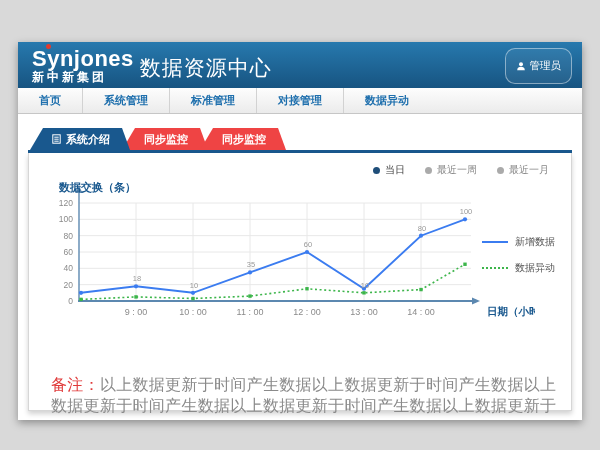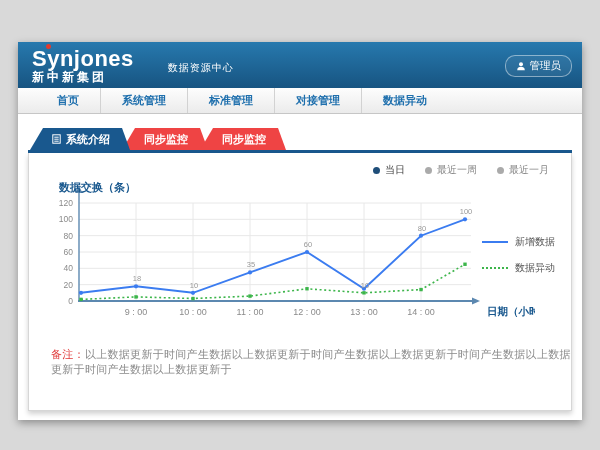--- a/index.html
+++ b/index.html
@@ -10,32 +10,32 @@
           background:#ffffff; box-shadow:0 3px 8px rgba(0,0,0,0.35); }
 
   
   .header { height:46px; background:linear-gradient(180deg,#2779ae 0%,#175481 100%);
             display:flex; align-items:center; padding:0 10px 0 14px; }
   .logo { display:flex; flex-direction:column; line-height:1.05; color:#fff; cursor:pointer; }
   .logo-main { font-weight:bold; font-size:22px; letter-spacing:0.5px; position:relative; }
   .logo-main .dot { position:absolute; width:5px; height:5px; background:#e23b2e; border-radius:50%;
                     top:-3px; left:14px; }
   .logo-sub { font-weight:bold; font-size:12px; letter-spacing:3px; margin-top:1px; }
-  .app-title { color:#fff; font-size:10px; margin-left:34px; margin-top:6px; letter-spacing:1px; }
+  .app-title { color:#fff; font-size:21px; margin-left:6px; margin-top:6px; letter-spacing:1px; }
   .header-spacer { flex:1; }
   .user-group { display:flex; align-items:flex-start; border:1px solid rgba(255,255,255,0.45);
-                border-radius:10px; background:rgba(255,255,255,0.06); height:22px; margin-top:2px; }
+                border-radius:10px; background:rgba(255,255,255,0.06); height:36px; margin-top:2px; }
   .user-btn { display:flex; align-items:center; gap:4px; color:#fff; font-size:10.5px;
               padding:0 10px; height:100%; cursor:pointer; }
   .user-btn + .user-btn { border-left:1px solid rgba(255,255,255,0.35); }
   .user-btn svg { display:block; }
 
   
   .nav { height:26px; background:linear-gradient(180deg,#fdfdfd,#ebebeb);
-         border-bottom:1px solid #c6c6c6; display:flex; align-items:stretch; padding-left:18px; }
+         border-bottom:1px solid #c6c6c6; display:flex; align-items:stretch; }
   .nav-item { display:flex; align-items:center; padding:0 21px; font-size:11px; font-weight:bold;
               color:#1e6fad; cursor:pointer; position:relative; }
   .nav-item + .nav-item { border-left:1px solid #d2d2d2; }
 
   
   .tabs-row { margin:14px 10px 0 10px; display:flex; 
               border-bottom:3px solid #19588e; padding-left:2px; }
   .tab { height:22px; display:flex; align-items:center; gap:5px; padding:0 20px 0 22px;
          font-size:11px; font-weight:bold; color:#fff; cursor:pointer;
          clip-path:polygon(13px 0, calc(100% - 8px) 0, 100% 100%, 0 100%); }
@@ -55,21 +55,21 @@
   .chart-wrap { position:relative; margin-top:2px; }
   .chart-svg { display:block; margin-left:6px; }
   svg text { font-family:"Liberation Sans","DejaVu Sans",sans-serif; }
 
   .legend { position:absolute; right:16px; top:56px; display:flex; flex-direction:column; gap:12px; }
   .legend-item { display:flex; align-items:center; gap:7px; font-size:10px; color:#555; }
   .sample { width:26px; height:0; }
   .sample.solid { border-top:2px solid #3b7cf0; }
   .sample.dotted { border-top:2px dotted #3cb54a; }
 
-  .note { margin:16px 0 0 22px; font-size:11px; color:#8a8a8a; letter-spacing:0.3px; }
+  .note { margin:44px 0 0 22px; font-size:16px; color:#8a8a8a; letter-spacing:0.3px; }
   .note .note-prefix { color:#e03a3a; }
 </style>
 </head>
 <body>
 
 <div class="stage">
   <div class="site">
 
     <div class="header">
       <div class="logo">

